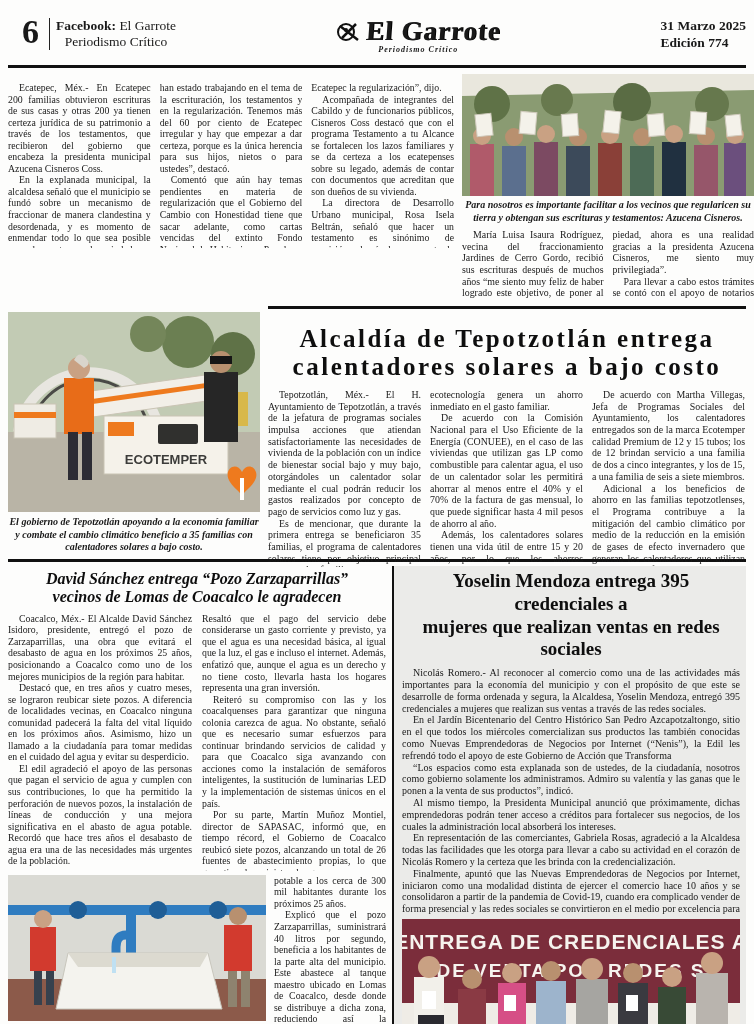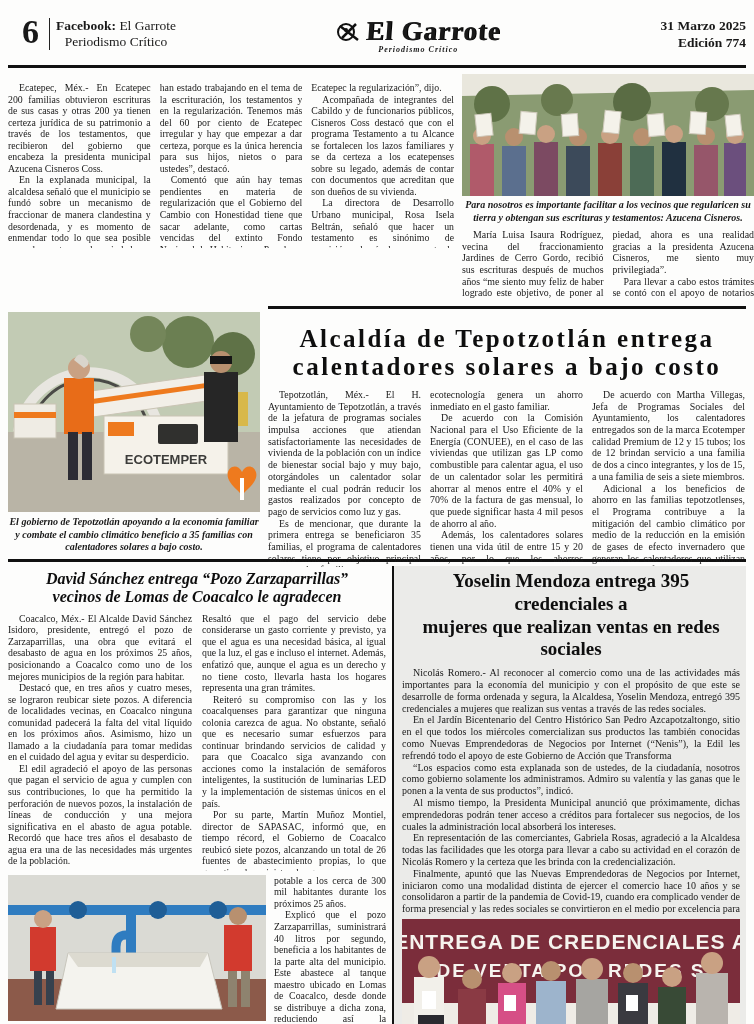--- a/index.html
+++ b/index.html
@@ -14,21 +14,21 @@
   .mh-left { display:flex; align-items:flex-start; gap:10px; }
   .pagenum { font-size:34px; font-weight:bold; line-height:0.95; padding-left:14px; }
   .fb { border-left:1.5px solid #222; padding-left:6px; margin-top:2px; text-align:center; }
   .fb-line1 { font-size:13.5px; }
   .fb-line1 .b { font-weight:bold; }
   .fb-line2 { font-size:13.5px; }
   .mh-center { text-align:center; margin-top:0; }
   .logo-row { display:flex; align-items:center; gap:4px; justify-content:center; }
   .logo-text { font-size:27px; font-weight:900; letter-spacing:1px; transform:skewX(-4deg); text-shadow:1px 0 #000; }
   .logo-sub { font-size:8px; font-weight:bold; font-style:italic; letter-spacing:1px; margin-top:-2px; }
-  .mh-right { text-align:right; font-weight:bold; font-size:13.5px; line-height:1.25; margin-top:2px; }
+  .mh-right { font-weight:bold; font-size:13.5px; line-height:1.25; margin-top:2px; }
   .hrule { height:3px; background:#111; margin-top:3px; }
   
   .body-col { font-size:9.8px; line-height:1.18; text-align:justify; overflow:hidden; }
   .body-col p { margin:0; text-indent:11px; }
   .cont p:first-child { text-indent:0; }
   .caption { font-size:10px; font-weight:bold; font-style:italic; text-align:center; line-height:1.25; }
   h1,h2,h3 { font-weight:bold; color:#0e0e0e; text-align:center; }
   
   .eca { display:flex; gap:8px; margin-top:6px; height:232px; }
   .eca-left { width:446px; }
@@ -239,21 +239,21 @@
         <span>David Sánchez entrega “Pozo Zarzaparrillas”</span><br>
         <span>vecinos de Lomas de Coacalco le agradecen</span>
       </h3>
       <div class="coa-cols">
         <div class="body-col col">
             <p>Coacalco, Méx.- El Alcalde David Sánchez Isidoro, presidente, entregó el pozo de Zarzaparrillas, una obra que evitará el desabasto de agua en los próximos 25 años, posicionando a Coacalco como uno de los mejores municipios de la región para habitar.</p>
             <p>Destacó que, en tres años y cuatro meses, se lograron reubicar siete pozos. A diferencia de localidades vecinas, en Coacalco ninguna comunidad padecerá la falta del vital líquido en los próximos años. Asimismo, hizo un llamado a la ciudadanía para tomar medidas en el cuidado del agua y evitar su desperdicio.</p>
             <p>El edil agradeció el apoyo de las personas que pagan el servicio de agua y cumplen con sus contribuciones, lo que ha permitido la perforación de nuevos pozos, la instalación de líneas de conducción y una mejora significativa en el abasto de agua potable. Recordó que hace tres años el desabasto de agua era una de las necesidades más urgentes de la población.</p>
           </div>
         <div class="body-col col cont">
-            <p>Resaltó que el pago del servicio debe considerarse un gasto corriente y previsto, ya que el agua es una necesidad básica, al igual que la luz, el gas e incluso el internet. Además, enfatizó que, aunque el agua es un derecho y no tiene costo, llevarla hasta los hogares representa una gran trámites.</p>
+            <p>Resaltó que el pago del servicio debe considerarse un gasto corriente y previsto, ya que el agua es una necesidad básica, al igual que la luz, el gas e incluso el internet. Además, enfatizó que, aunque el agua es un derecho y no tiene costo, llevarla hasta los hogares representa una gran inversión.</p>
             <p>Reiteró su compromiso con las y los coacalquenses para garantizar que ninguna colonia carezca de agua. No obstante, señaló que es necesario sumar esfuerzos para continuar brindando servicios de calidad y para que Coacalco siga avanzando con acciones como la instalación de semáforos inteligentes, la sustitución de luminarias LED y la implementación de sistemas únicos en el país.</p>
             <p>Por su parte, Martín Muñoz Montiel, director de SAPASAC, informó que, en tiempo récord, el Gobierno de Coacalco reubicó siete pozos, alcanzando un total de 26 fuentes de abastecimiento propias, lo que garantiza el suministro de agua</p>
           </div>
       </div>
       <div class="coa-bottom">
         <figure class="coa-fig">
           <div class="photo coa-photo">
             <svg width="258" height="146" viewBox="0 0 258 146" preserveAspectRatio="none">
               <rect width="258" height="146" fill="#dadad4"></rect>
               <rect x="0" y="104" width="258" height="42" fill="#8c5a4a"></rect>

